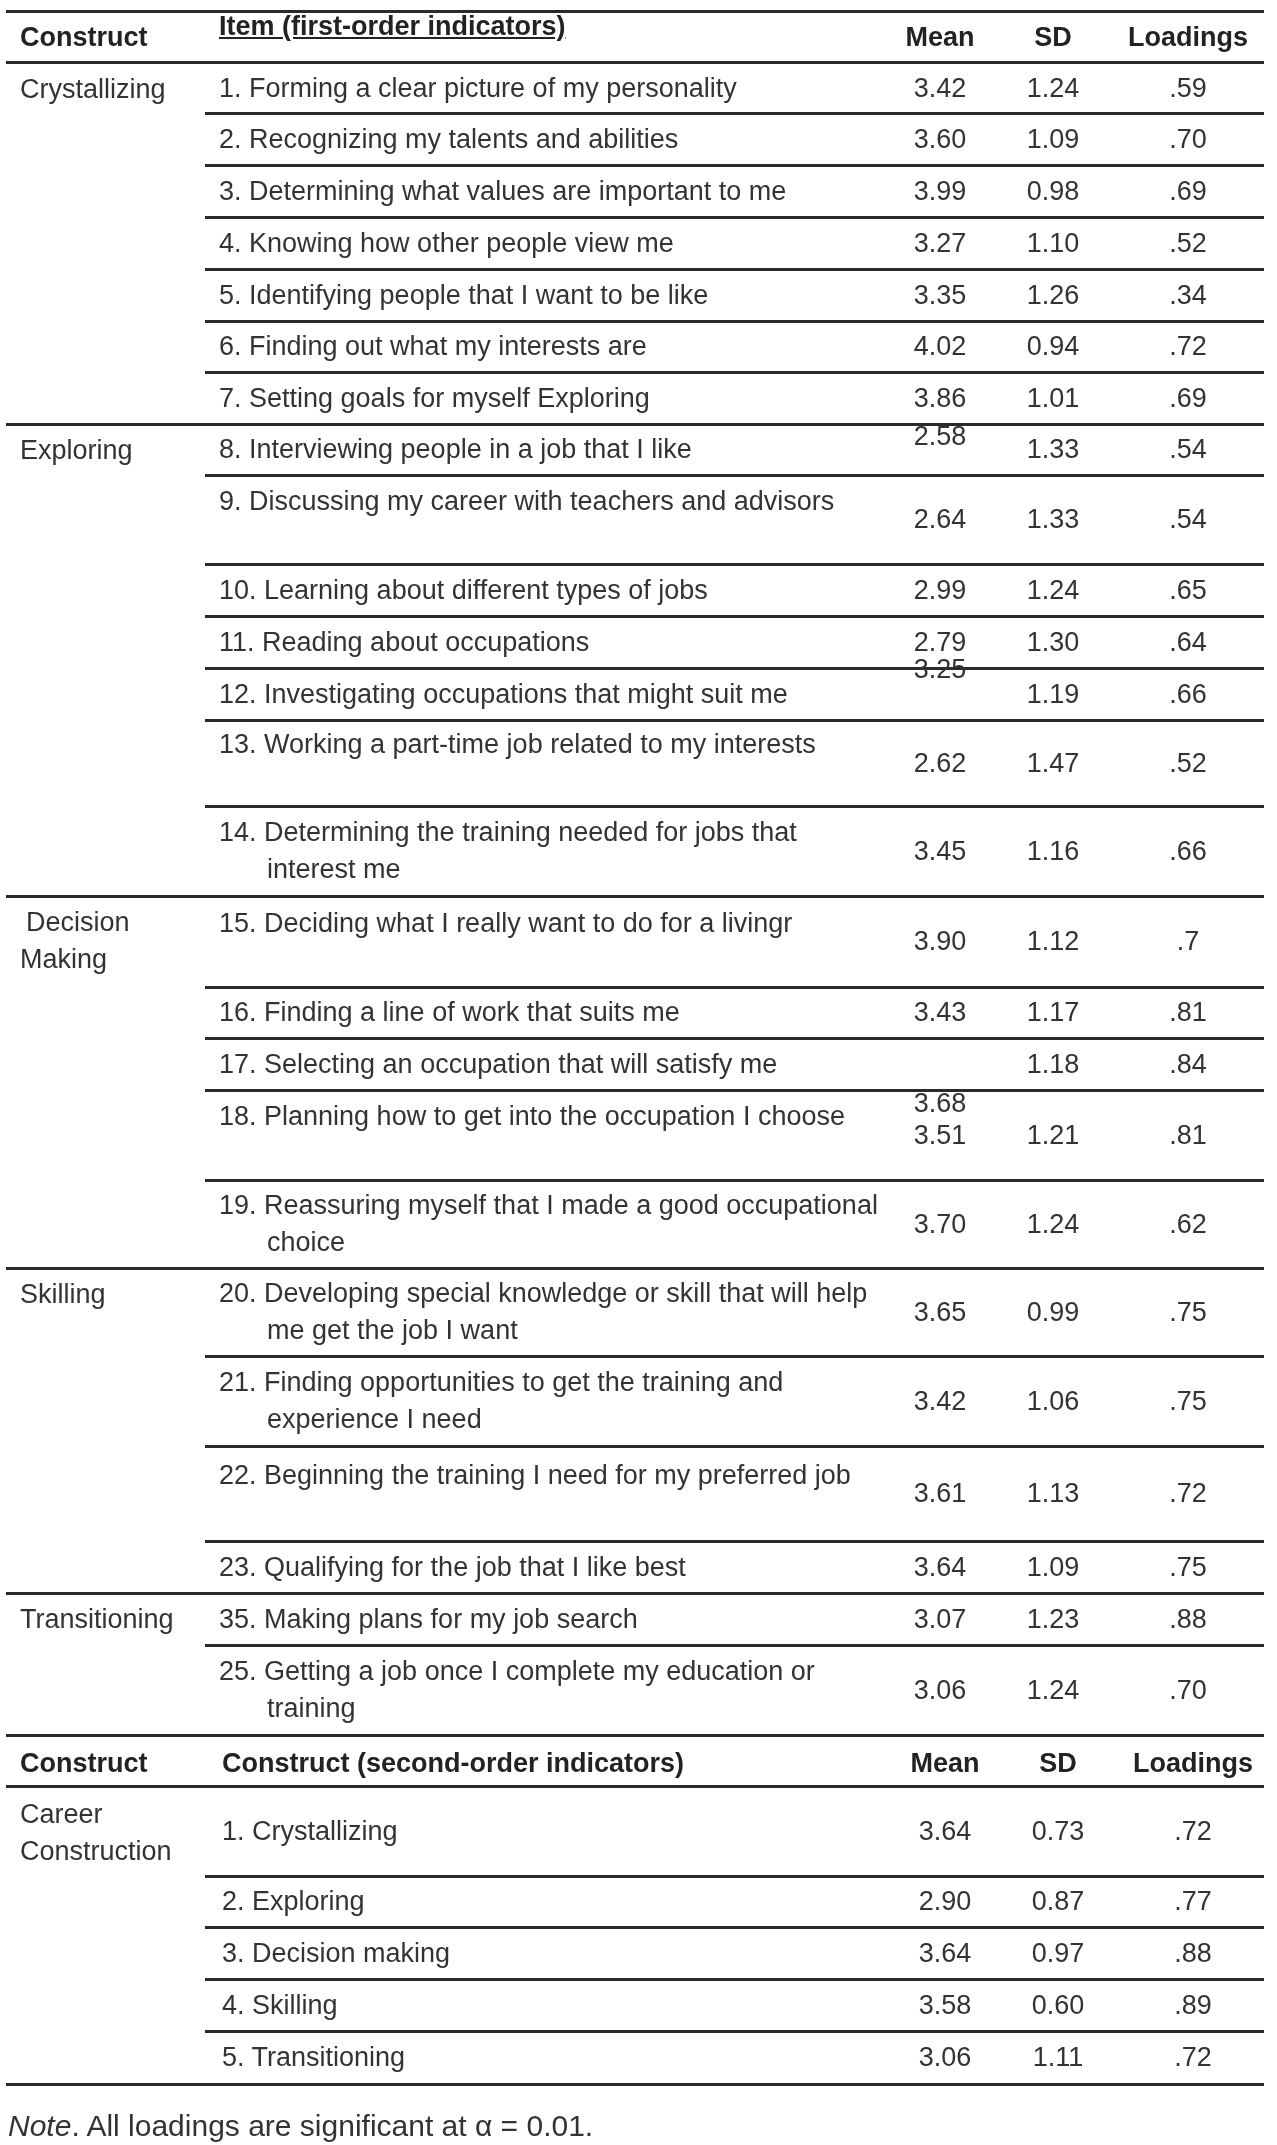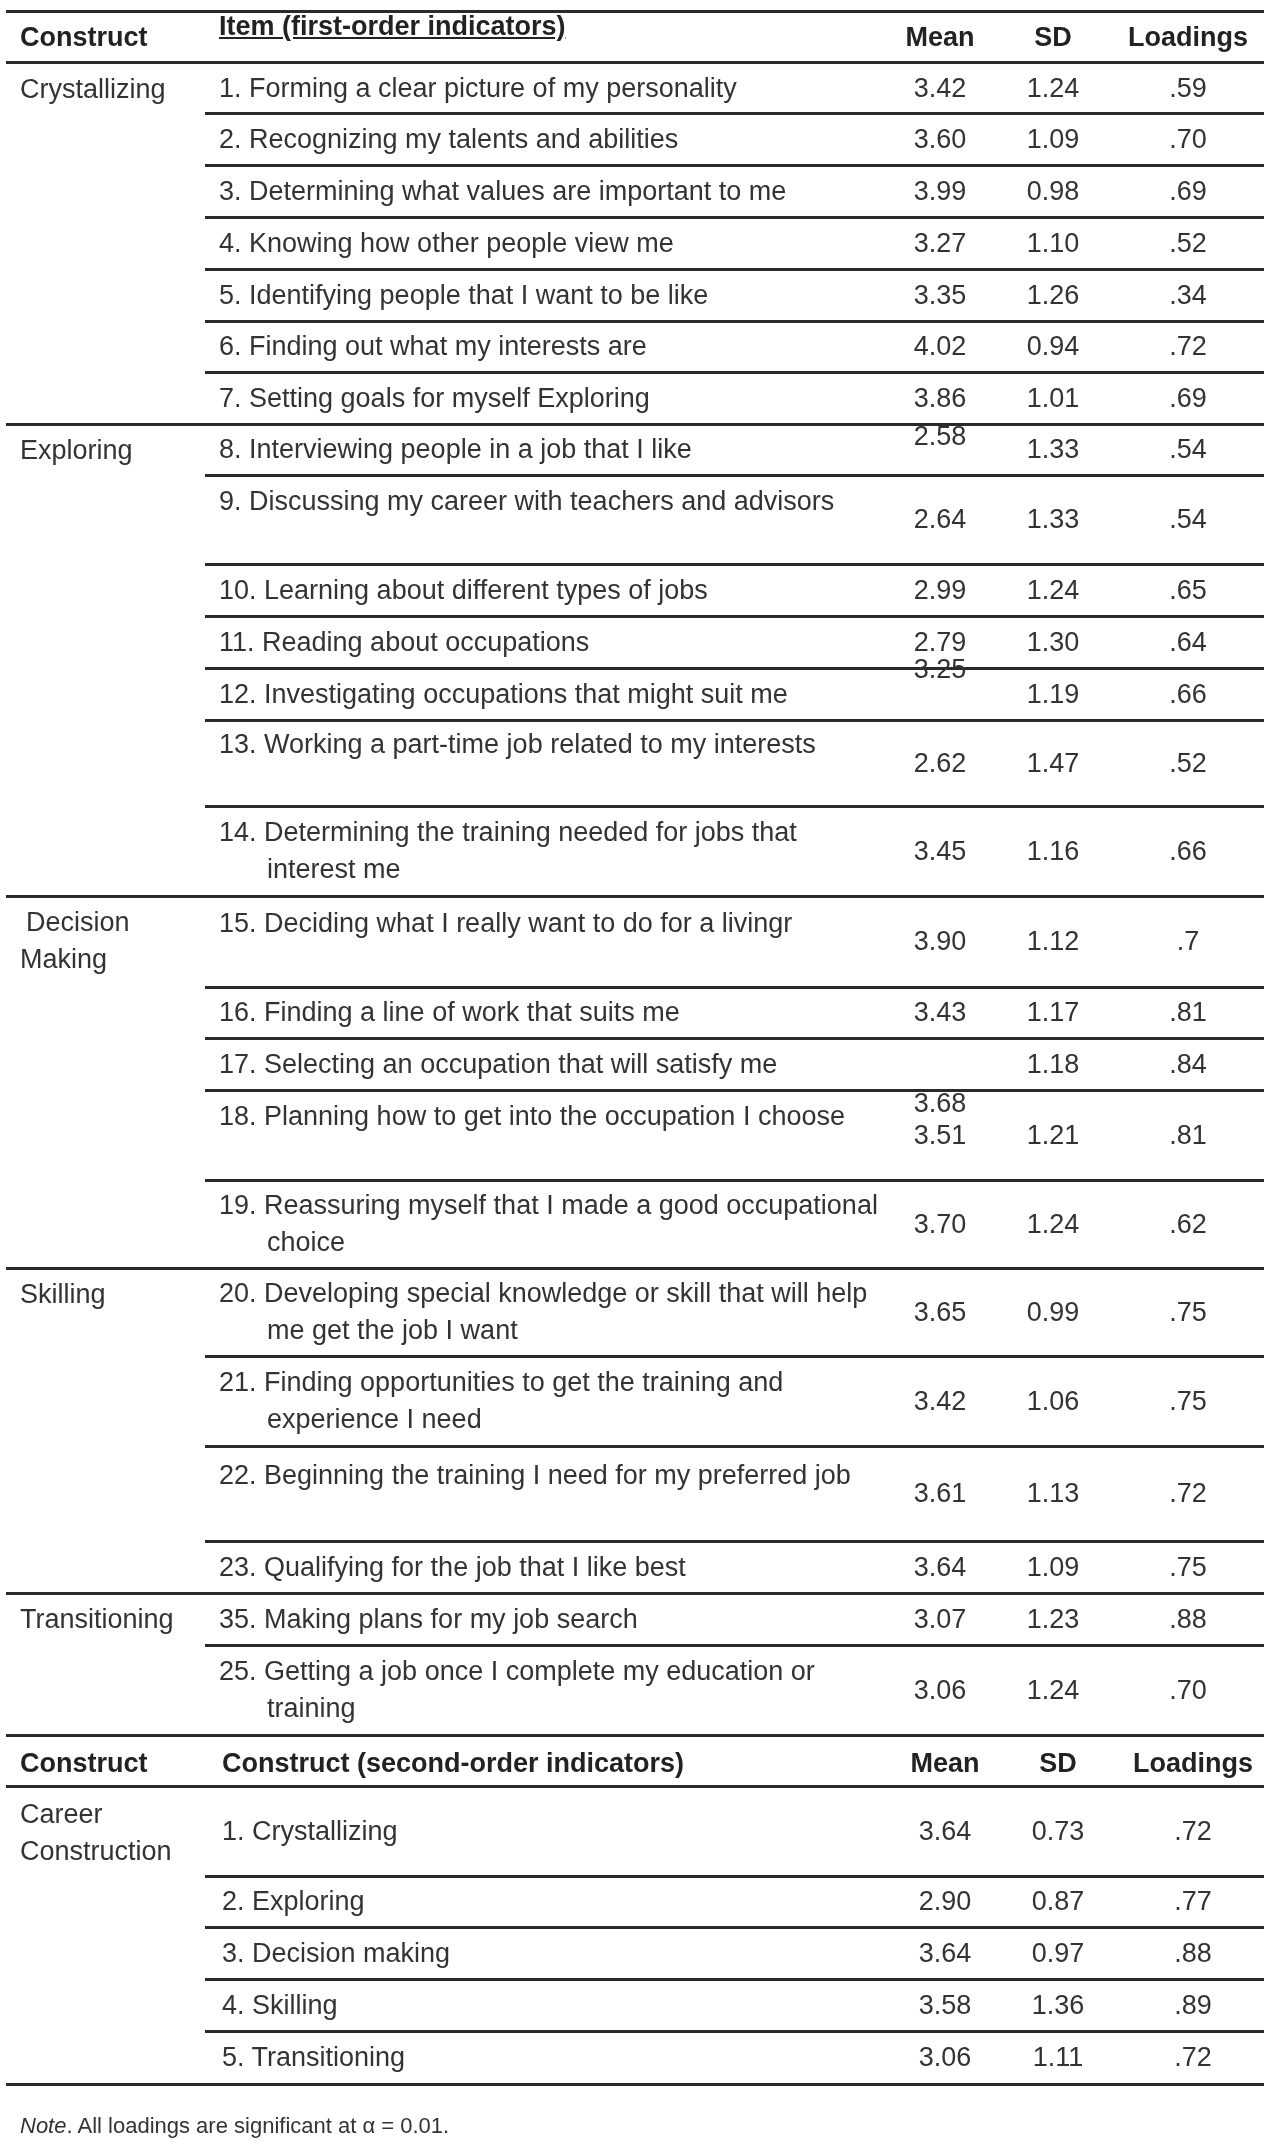--- a/index.html
+++ b/index.html
@@ -4,21 +4,21 @@
 <style>
   html, body { margin: 0; padding: 0; background: #ffffff; }
   body { width: 1277px; height: 2145px; position: relative; overflow: hidden;
          font-family: "Liberation Sans", "DejaVu Sans", sans-serif; color: #333333; }
   .hline { position: absolute; height: 3px; background: #2a2a2a; }
   .txt { position: absolute; font-size: 27px; line-height: 37px; white-space: nowrap; }
   .hdr { font-weight: bold; color: #222222; }
   .num { position: absolute; font-size: 27px; line-height: 37px; text-align: center; width: 120px; }
   .item { position: absolute; font-size: 27px; line-height: 37px; left: 219px; width: 660px; }
   .item .wrap { display: block; padding-left: 48px; text-indent: -48px; }
-  .note { position: absolute; left: 20px; top: 2107px; font-size: 22px; line-height: 37px; }
+  .note { position: absolute; left: 8px; top: 2107px; font-size: 30px; line-height: 37px; }
   .note i { font-style: italic; }
 </style>
 </head>
 <body>
 
 <div id="page">
 
   <div class="hline" style="left:6px; width:1258px; top:10px;"></div>
   <div class="txt hdr" style="left:20px; top:19px;">Construct</div>
   <div class="txt hdr" style="left:219px; top:8px;text-decoration:underline;">Item (first-order indicators)</div>
@@ -227,21 +227,21 @@
       <div class="num" style="left:998px; top:1883px;">0.87</div>
       <div class="num" style="left:1133px; top:1883px;">.77</div>
       <div class="hline" style="left:205px; width:1059px; top:1926px;"></div>
       <div class="txt" style="left:222px; top:1934.5px;">3. Decision making</div>
       <div class="num" style="left:885px; top:1934.5px;">3.64</div>
       <div class="num" style="left:998px; top:1934.5px;">0.97</div>
       <div class="num" style="left:1133px; top:1934.5px;">.88</div>
       <div class="hline" style="left:205px; width:1059px; top:1978px;"></div>
       <div class="txt" style="left:222px; top:1986.5px;">4. Skilling</div>
       <div class="num" style="left:885px; top:1986.5px;">3.58</div>
-      <div class="num" style="left:998px; top:1986.5px;">1.36</div>
+      <div class="num" style="left:998px; top:1986.5px;">0.60</div>
       <div class="num" style="left:1133px; top:1986.5px;">.89</div>
       <div class="hline" style="left:205px; width:1059px; top:2030px;"></div>
       <div class="txt" style="left:222px; top:2039px;">5. Transitioning</div>
       <div class="num" style="left:885px; top:2039px;">3.06</div>
       <div class="num" style="left:998px; top:2039px;">1.11</div>
       <div class="num" style="left:1133px; top:2039px;">.72</div>
       <div class="hline" style="left:6px; width:1258px; top:2083px;"></div>
     </div>
 
   <div class="note"><i>Note</i><span>. All loadings are significant at α = 0.01.</span></div>

